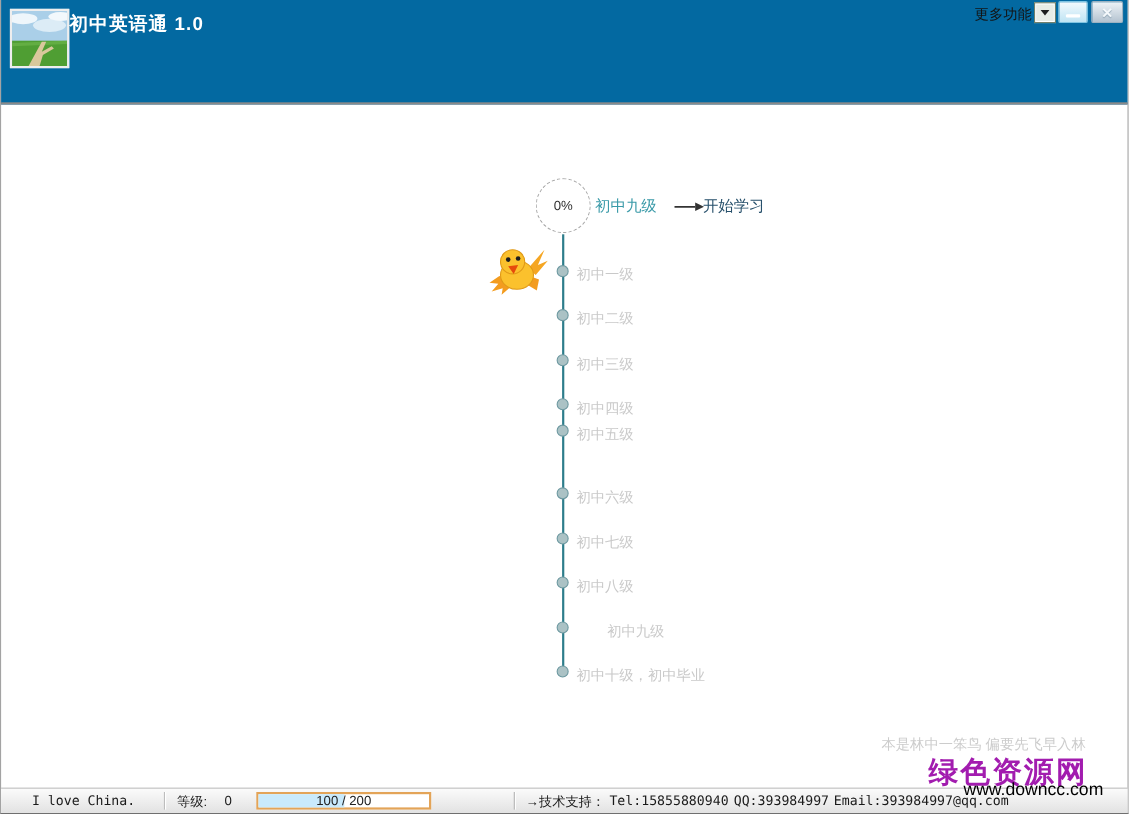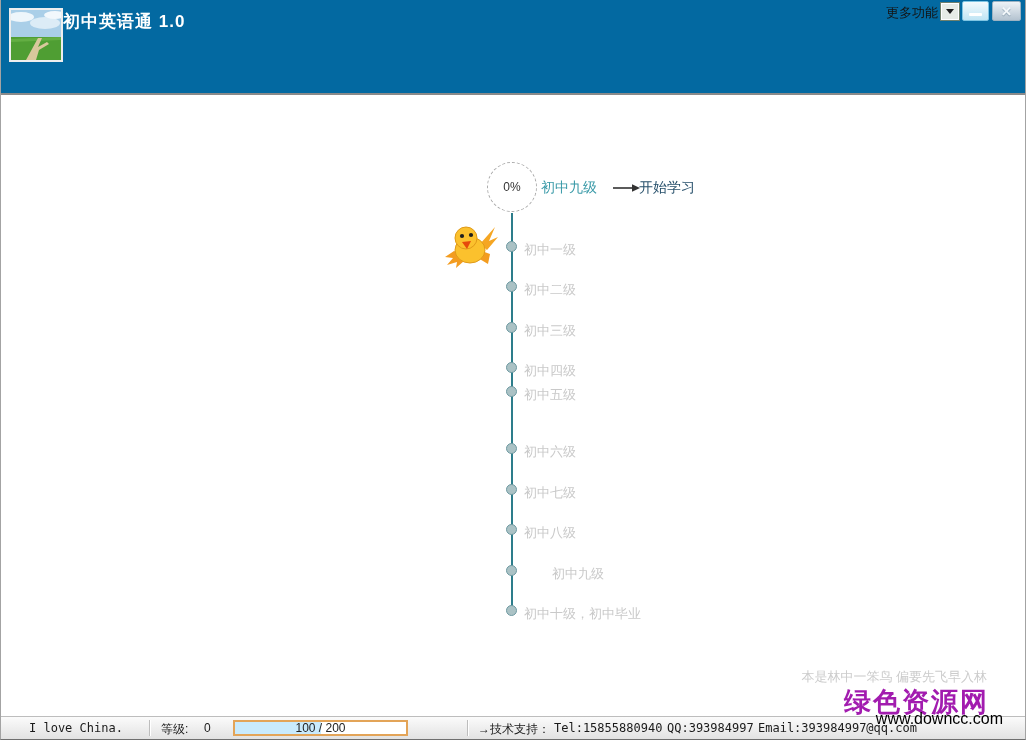--- a/index.html
+++ b/index.html
@@ -82,21 +82,21 @@
     position:absolute; left:0; right:0; bottom:0; height:22px;
     background:linear-gradient(#fbfbfb,#e2e2e2); border-top:1px solid #bdbdbd;
     font-size:12px; color:#1a1a1a;
   }
   .statusbar > * { position:absolute; top:4px; }
   .motto { left:28px; font-family:"DejaVu Sans Mono","Liberation Mono",monospace; }
   .sb-div { width:2px; height:16px; top:3px; background:linear-gradient(to right,#bdbdbd 50%,#ffffff 50%); }
   .d1 { left:148px; } .d2 { left:466px; }
   .lvl-label { left:160px; } .lvl-val { left:203px; }
   .pbar {
-    left:232px; top:3px; width:175px; height:16px; box-sizing:border-box;
+    left:232px; top:3px; width:159px; height:16px; box-sizing:border-box;
     border:2px solid #e3a458; background:#ffffff;
   }
   .pfill { position:absolute; left:0; top:0; bottom:0; background:#c9eafc; }
   .ptext {
     position:absolute; inset:0; display:flex; align-items:center; justify-content:center;
     font-size:12px; color:#222;
   }
   .support { left:477px; }
   .mono-sb { font-family:"DejaVu Sans Mono","Liberation Mono",monospace; }
   .tel { left:553px; } .qq { left:666px; } .email { left:757px; }

